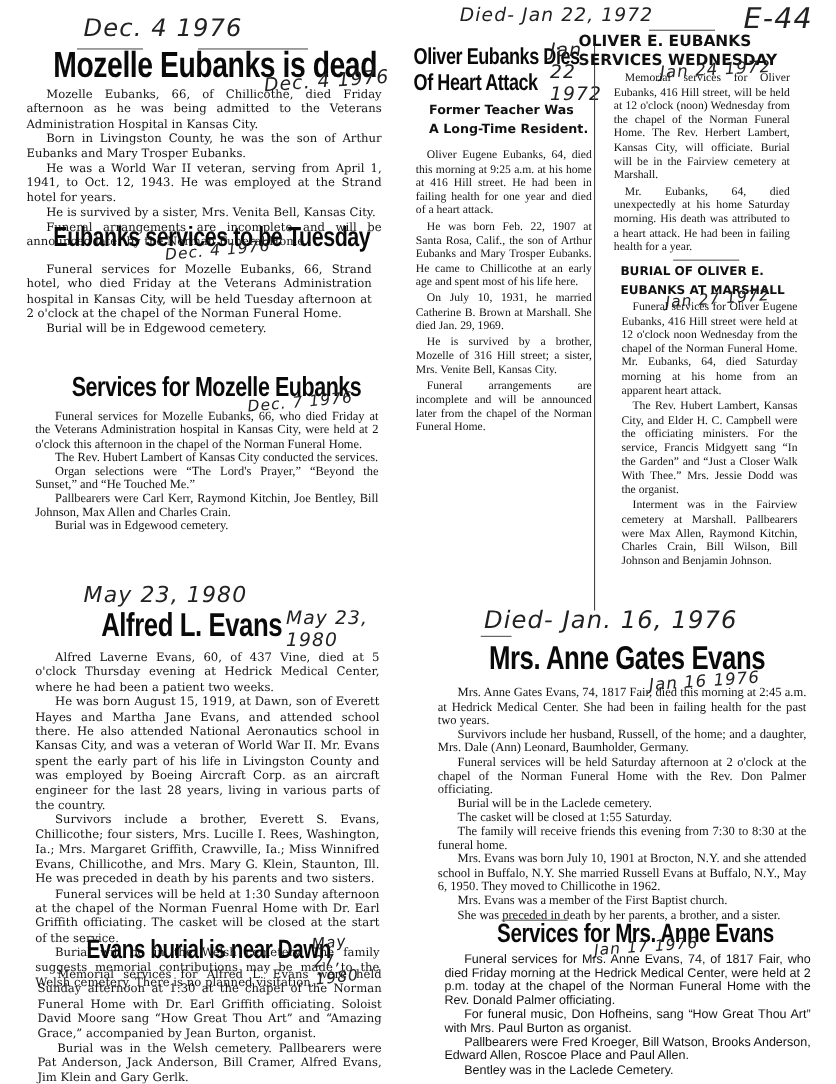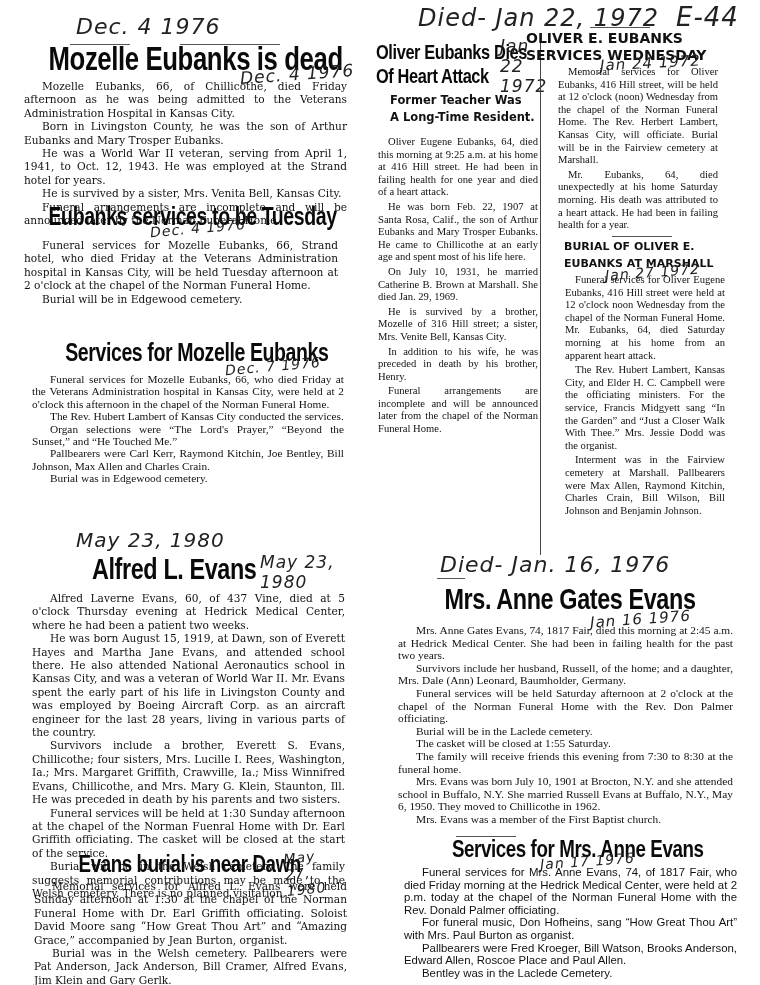--- a/index.html
+++ b/index.html
@@ -72,36 +72,35 @@
 <div>
   <div class="abs head" style="left:50px;top:850px;width:260px;font-size:24px;">Evans burial is near Dawn</div>
   <div class="abs hw" style="left:285px;top:848px;font-size:14px;width:60px;line-height:16px;transform:rotate(-6deg);">May 27, 1980</div>
   <div class="abs body" style="left:34px;top:880px;width:313px;">
     <p>Memorial services for Alfred L. Evans were held Sunday afternoon at 1:30 at the chapel of the Norman Funeral Home with Dr. Earl Griffith officiating. Soloist David Moore sang “How Great Thou Art” and “Amazing Grace,” accompanied by Jean Burton, organist.</p>
     <p>Burial was in the Welsh cemetery. Pallbearers were Pat Anderson, Jack Anderson, Bill Cramer, Alfred Evans, Jim Klein and Gary Gerlk.</p>
   </div>
 </div>
 
 <div>
-  <div class="abs hw" style="left:418px;top:4px;font-size:24px;">Died- Jan 22, 1972</div>
+  <div class="abs hw" style="left:418px;top:4px;font-size:17px;">Died- Jan 22, 1972</div>
   <div class="abs head" style="left:376px;top:40px;width:140px;font-size:21px;line-height:24px;text-align:left;transform-origin:left;">
     <div>Oliver Eubanks Dies</div>
     <div>Of Heart Attack</div>
   </div>
   <div class="abs hw" style="left:500px;top:36px;font-size:17px;width:40px;line-height:20px;">Jan 22 1972</div>
   <div class="abs sub" style="left:390px;top:92px;width:150px;">
     <div>Former Teacher Was</div>
     <div>A Long-Time Resident.</div>
   </div>
   <div class="abs narrow" style="left:378px;top:136px;width:160px;">
     <p>Oliver Eugene Eubanks, 64, died this morning at 9:25 a.m. at his home at 416 Hill street. He had been in failing health for one year and died of a heart attack.</p>
     <p>He was born Feb. 22, 1907 at Santa Rosa, Calif., the son of Arthur Eubanks and Mary Trosper Eubanks. He came to Chillicothe at an early age and spent most of his life here.</p>
     <p>On July 10, 1931, he married Catherine B. Brown at Marshall. She died Jan. 29, 1969.</p>
     <p>He is survived by a brother, Mozelle of 316 Hill street; a sister, Mrs. Venite Bell, Kansas City.</p>
-    <p>In addition to his wife, he was preceded in death by his brother, Henry.</p>
     <p>Funeral arrangements are incomplete and will be announced later from the chapel of the Norman Funeral Home.</p>
   </div>
   <div class="vrule" style="left:540px;top:40px;height:515px;"></div>
 </div>
 
 <div>
   <div class="rule" style="left:590px;top:27px;width:60px;"></div>
   <div class="abs sub" style="left:526px;top:30px;width:190px;font-size:14px;line-height:17px;">
     <div>OLIVER E. EUBANKS</div>
     <div>SERVICES WEDNESDAY</div>
@@ -134,20 +133,21 @@
   <div class="abs hw" style="left:590px;top:610px;font-size:15px;transform:rotate(-4deg);">Jan 16 1976</div>
   <div class="abs body" style="left:398px;top:624px;width:335px;font-family:'Liberation Serif',serif;font-size:11.4px;line-height:12.6px;">
     <p>Mrs. Anne Gates Evans, 74, 1817 Fair, died this morning at 2:45 a.m. at Hedrick Medical Center. She had been in failing health for the past two years.</p>
     <p>Survivors include her husband, Russell, of the home; and a daughter, Mrs. Dale (Ann) Leonard, Baumholder, Germany.</p>
     <p>Funeral services will be held Saturday afternoon at 2 o'clock at the chapel of the Norman Funeral Home with the Rev. Don Palmer officiating.</p>
     <p>Burial will be in the Laclede cemetery.</p>
     <p>The casket will be closed at 1:55 Saturday.</p>
     <p>The family will receive friends this evening from 7:30 to 8:30 at the funeral home.</p>
     <p>Mrs. Evans was born July 10, 1901 at Brocton, N.Y. and she attended school in Buffalo, N.Y. She married Russell Evans at Buffalo, N.Y., May 6, 1950. They moved to Chillicothe in 1962.</p>
     <p>Mrs. Evans was a member of the First Baptist church.</p>
+    <p>She was preceded in death by her parents, a brother, and a sister.</p>
   </div>
 </div>
 
 <div>
   <div class="rule" style="left:456px;top:836px;width:60px;"></div>
   <div class="abs head" style="left:420px;top:835px;width:290px;font-size:24px;">Services for Mrs. Anne Evans</div>
   <div class="abs hw" style="left:540px;top:853px;font-size:14px;transform:rotate(-4deg);">Jan 17 1976</div>
   <div class="abs body" style="left:404px;top:866px;width:333px;font-family:Liberation Sans, sans-serif;font-size:11.4px;line-height:12.6px;">
     <p>Funeral services for Mrs. Anne Evans, 74, of 1817 Fair, who died Friday morning at the Hedrick Medical Center, were held at 2 p.m. today at the chapel of the Norman Funeral Home with the Rev. Donald Palmer officiating.</p>
     <p>For funeral music, Don Hofheins, sang “How Great Thou Art” with Mrs. Paul Burton as organist.</p>

